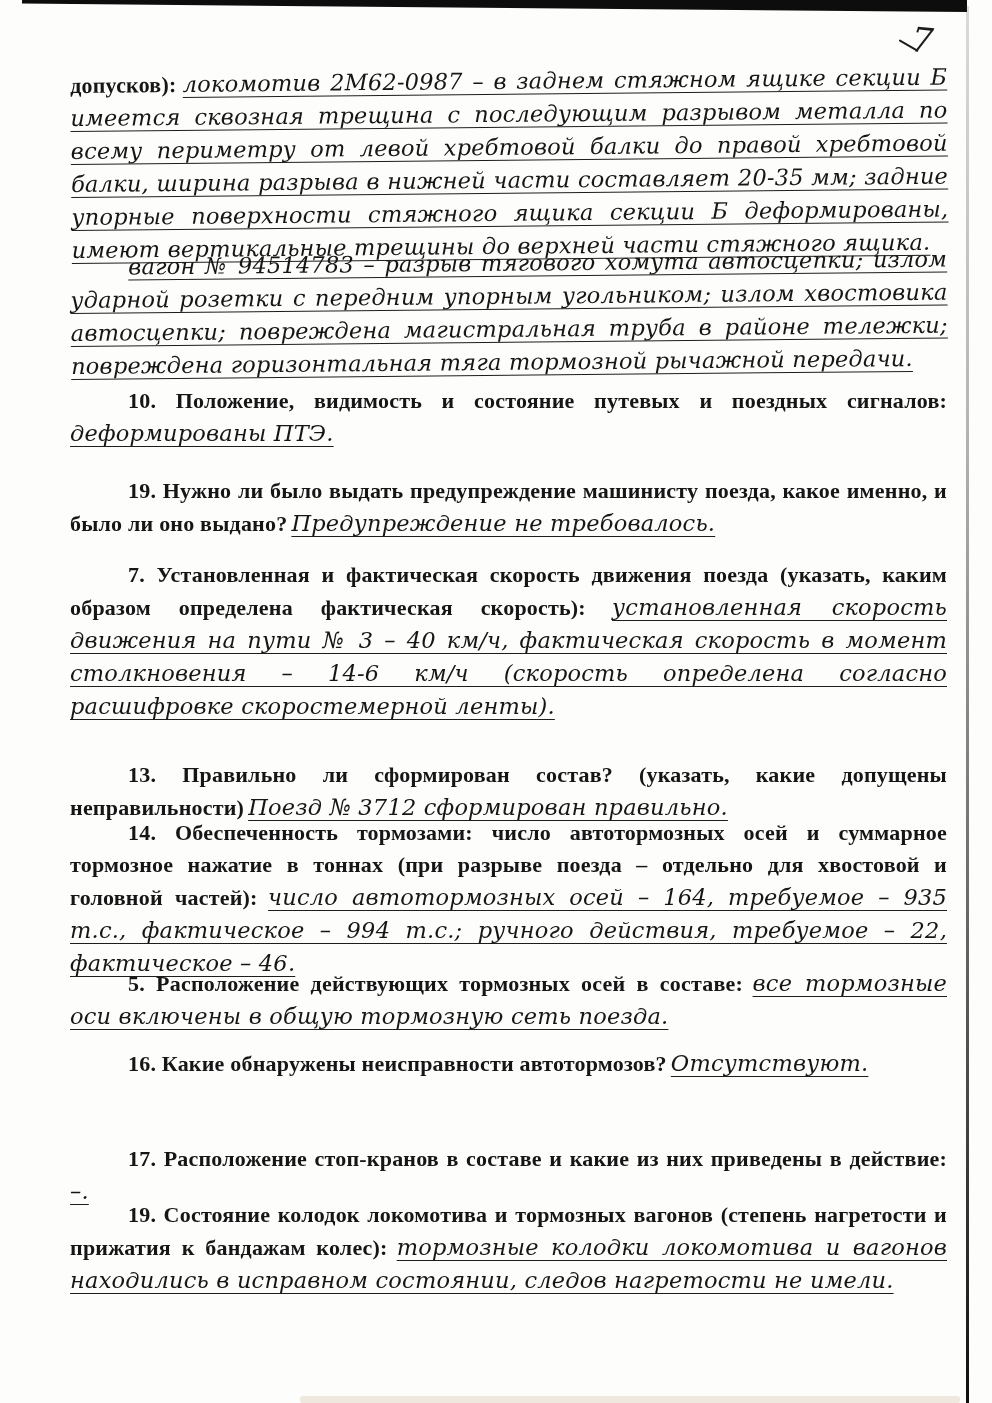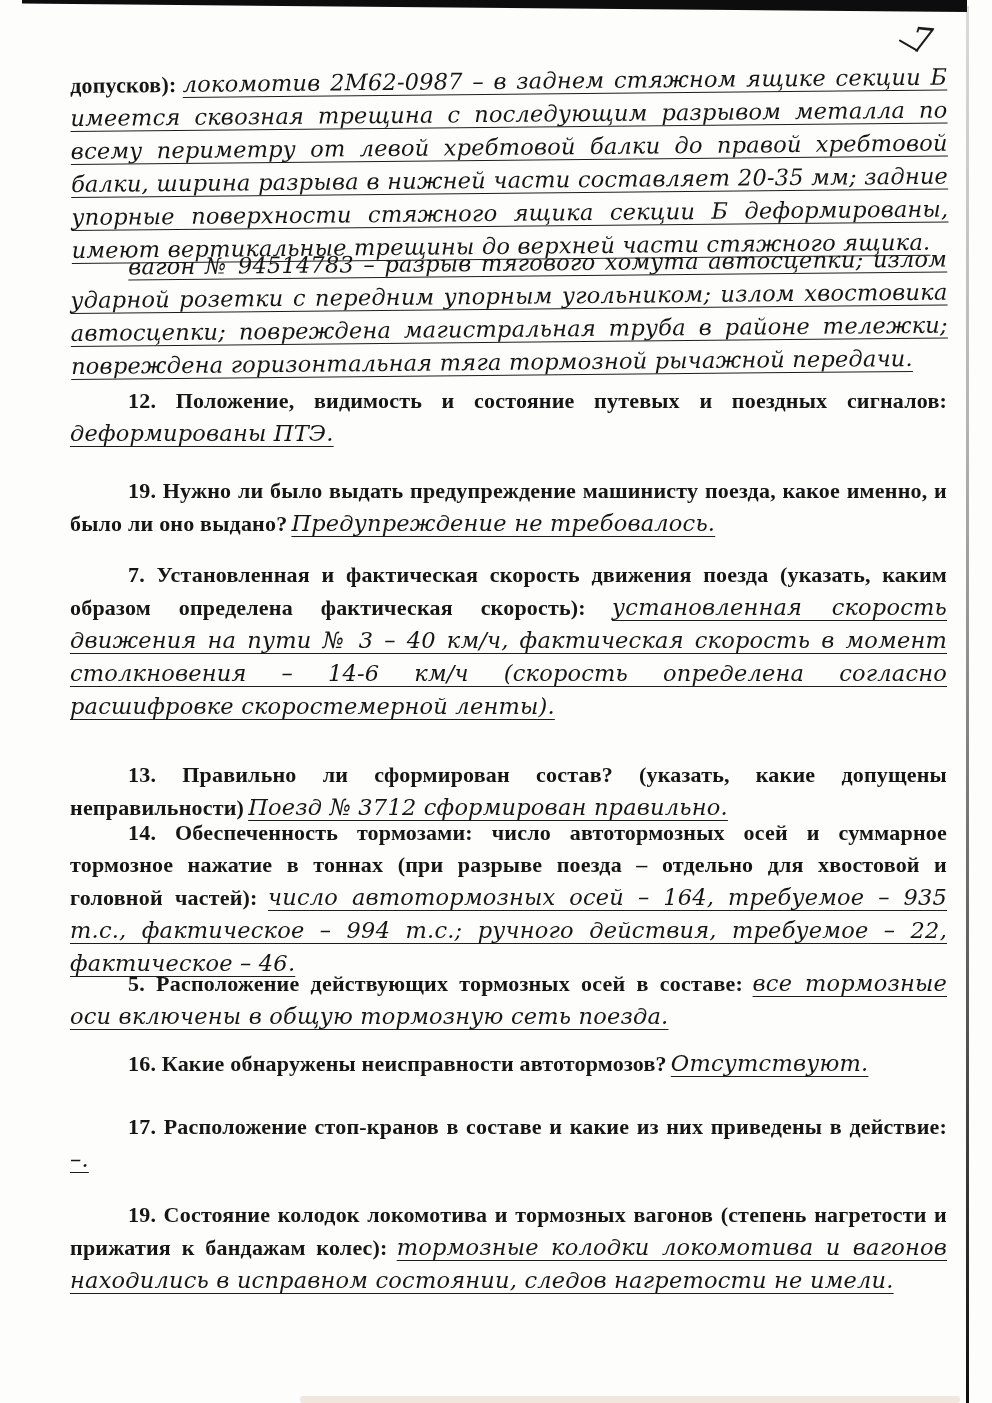--- a/index.html
+++ b/index.html
@@ -126,21 +126,21 @@
       <span class="q">допусков):</span>
       <span class="a">локомотив 2М62-0987  – в заднем стяжном ящике секции Б имеется сквозная трещина с последующим разрывом металла по всему периметру от левой хребтовой балки до правой хребтовой балки, ширина разрыва в нижней части составляет 20-35 мм; задние упорные поверхности стяжного ящика секции Б деформированы, имеют вертикальные трещины до верхней части стяжного ящика.</span>
     </p>
 
     <p class="para indent tilt" style="top:252px">
       
       <span class="a">вагон № 94514783 – разрыв тягового хомута автосцепки; излом ударной розетки с передним упорным угольником; излом хвостовика автосцепки; повреждена магистральная труба в районе тележки; повреждена горизонтальная тяга тормозной рычажной передачи.</span>
     </p>
 
     <p class="para indent" style="top:386px">
-      <span class="q">12. Положение, видимость и состояние путевых и поездных сигналов:</span>
+      <span class="q">10. Положение, видимость и состояние путевых и поездных сигналов:</span>
       <span class="a">деформированы ПТЭ.</span>
     </p>
 
     <p class="para indent" style="top:476px">
       <span class="q">19. Нужно ли было выдать предупреждение машинисту поезда, какое именно, и было ли оно выдано?</span>
       <span class="a">Предупреждение не требовалось.</span>
     </p>
 
     <p class="para indent" style="top:560px">
       <span class="q">7. Установленная и фактическая скорость движения поезда (указать, каким образом определена фактическая скорость):</span>
@@ -160,21 +160,21 @@
     <p class="para indent" style="top:968px">
       <span class="q">5. Расположение действующих тормозных осей в составе:</span>
       <span class="a">все тормозные оси включены в общую тормозную сеть поезда.</span>
     </p>
 
     <p class="para indent" style="top:1048px">
       <span class="q">16. Какие обнаружены неисправности автотормозов?</span>
       <span class="a">Отсутствуют.</span>
     </p>
 
-    <p class="para indent" style="top:1112px">
+    <p class="para indent" style="top:1144px">
       <span class="q">17. Расположение стоп-кранов в составе и какие из них приведены в действие:</span>
       <span class="a">–.</span>
     </p>
 
     <p class="para indent" style="top:1200px">
       <span class="q">19. Состояние колодок локомотива и тормозных вагонов (степень нагретости и прижатия к бандажам колес):</span>
       <span class="a">тормозные колодки локомотива и вагонов находились в исправном состоянии, следов нагретости не имели.</span>
     </p>
 
   </main>

